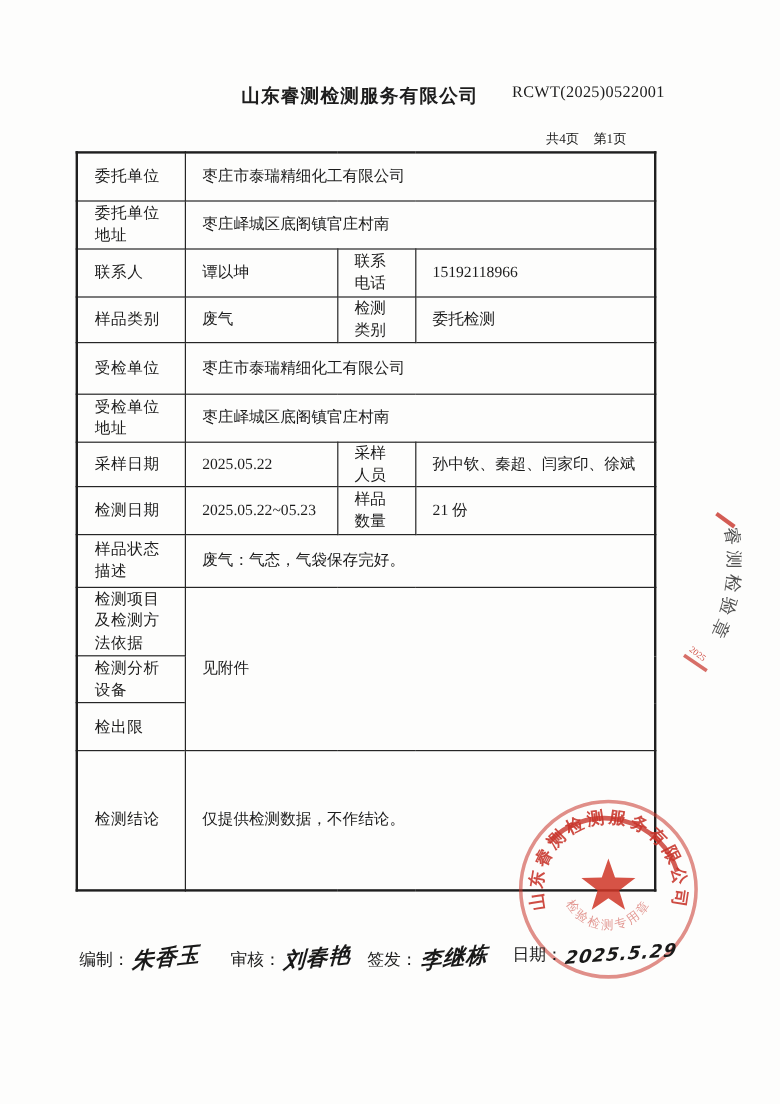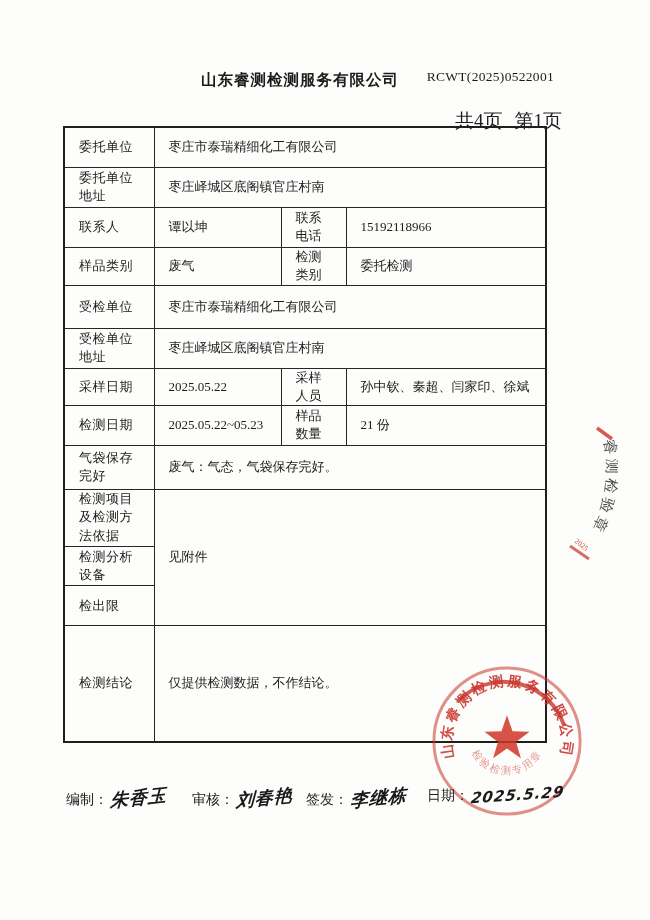--- a/index.html
+++ b/index.html
@@ -12,21 +12,21 @@
     overflow:hidden;
   }
   .page{position:absolute;inset:0;}
 
   
   .doc-number{position:absolute;top:53px;right:96px;font-size:13.5px;letter-spacing:.3px;margin-top:16px;}
   .company-name{position:absolute;top:70px;left:0;width:600px;text-align:center;
     font-size:15.5px;font-weight:600;letter-spacing:1px;}
   .report-title{position:absolute;top:93px;left:0;width:618px;text-align:center;
     font-size:24px;font-weight:700;letter-spacing:13px;}
-  .page-info{position:absolute;top:108px;left:455px;font-size:19px;text-align:center;}
+  .page-info{position:absolute;top:108px;left:455px;font-size:11px;text-align:center;}
   .page-info .gap{display:inline-block;width:12px;}
 
   
   table.report{
     position:absolute;left:63px;top:126px;
     border-collapse:collapse;table-layout:fixed;
     width:482px;z-index:1;
   }
   table.report td{
     border:1.5px solid #262626;
@@ -112,21 +112,21 @@
       <td class="small-lbl">采样人员</td>
       <td>孙中钦、秦超、闫家印、徐斌</td>
     </tr>
     <tr style="height:40px">
       <td class="lbl">检测日期</td>
       <td>2025.05.22~05.23</td>
       <td class="small-lbl">样品数量</td>
       <td>21 份</td>
     </tr>
     <tr style="height:44px">
-      <td class="lbl">气袋保存完好</td>
+      <td class="lbl">样品状态描述</td>
       <td colspan="3">废气：气态，气袋保存完好。</td>
     </tr>
     <tr style="height:41px">
       <td class="lbl two-line">
         <div>检测项目</div>
         <div>及检测方法依据</div>
       </td>
       <td colspan="3" rowspan="3">见附件</td>
     </tr>
     <tr style="height:39px">

